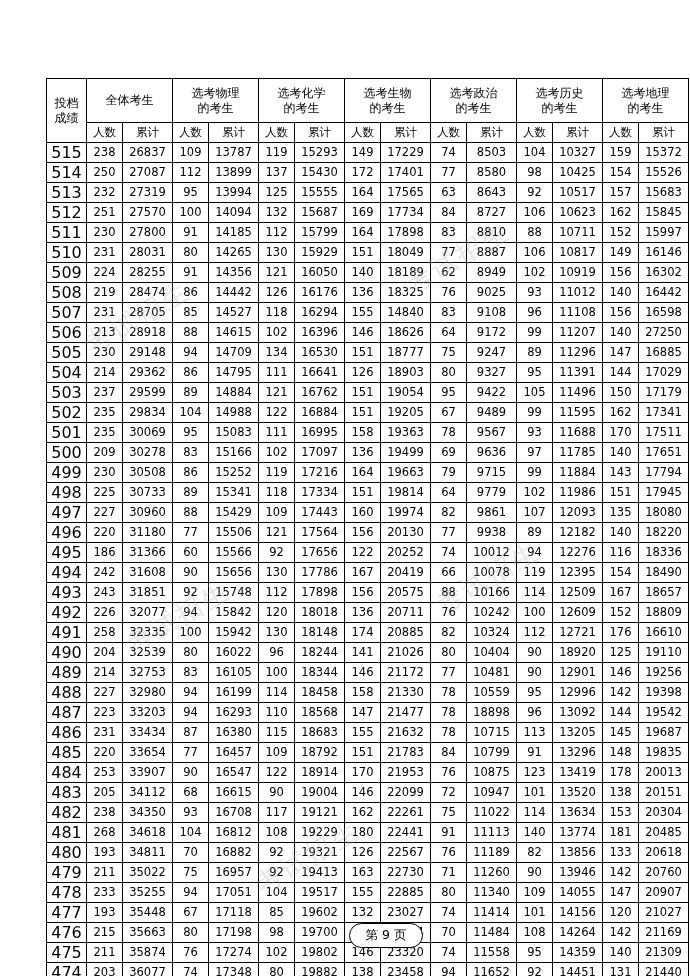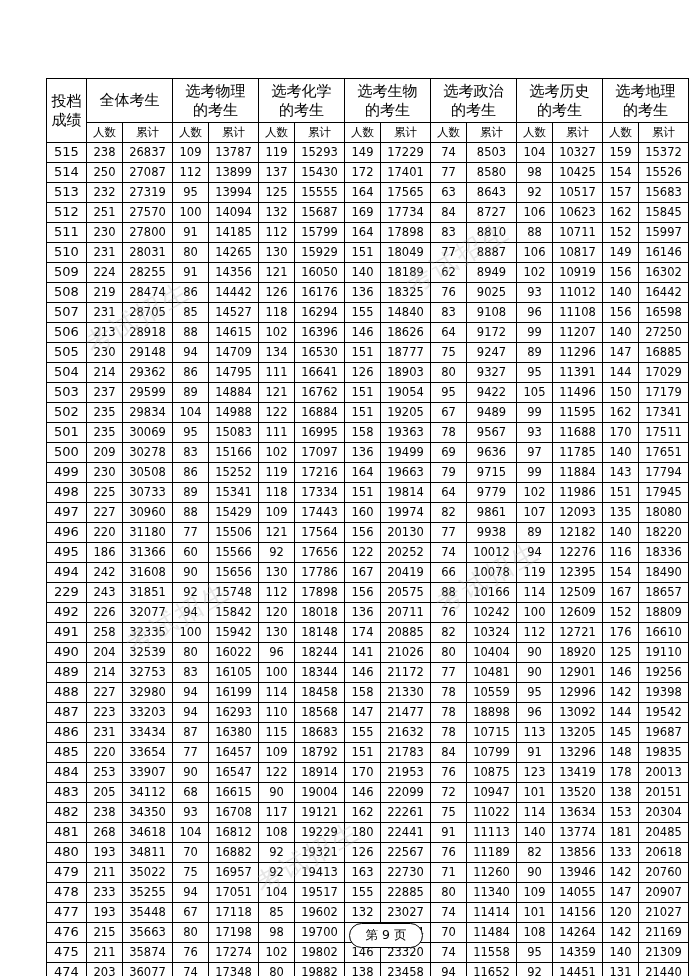--- a/index.html
+++ b/index.html
@@ -49,35 +49,35 @@
     border: 1px solid #000;
     text-align: center;
     vertical-align: middle;
     padding: 0;
     height: 19px;
     line-height: 1.12;
     font-weight: normal;
   }
   .hdr-group {
     height: 44px;
-    font-size: 15px;
+    font-size: 12px;
     margin-top: 28px;
   }
   .hdr-group .two-line {
     display: block;
     line-height: 1.25;
   }
   .hdr-sub {
     height: 20px;
     font-size: 11.5px;
   }
   .col-score { width: 40px; }
   .col-num { width: 36px; }
   .col-cum { width: 50px; }
-  td.score-cell { font-size: 13px; }
+  td.score-cell { font-size: 16px; }
   .footer {
     position: absolute;
     left: 0;
     bottom: 28px;
     width: 690px;
     text-align: center;
     padding-left: 41px;
   }
   .page-badge {
     display: inline-block;
@@ -540,21 +540,21 @@
           <td>167</td>
           <td>20419</td>
           <td>66</td>
           <td>10078</td>
           <td>119</td>
           <td>12395</td>
           <td>154</td>
           <td>18490</td>
         </tr>
         <tr>
-          <td class="score-cell">229</td>
+          <td class="score-cell">493</td>
           <td>243</td>
           <td>31851</td>
           <td>92</td>
           <td>15748</td>
           <td>112</td>
           <td>17898</td>
           <td>156</td>
           <td>20575</td>
           <td>88</td>
           <td>10166</td>

